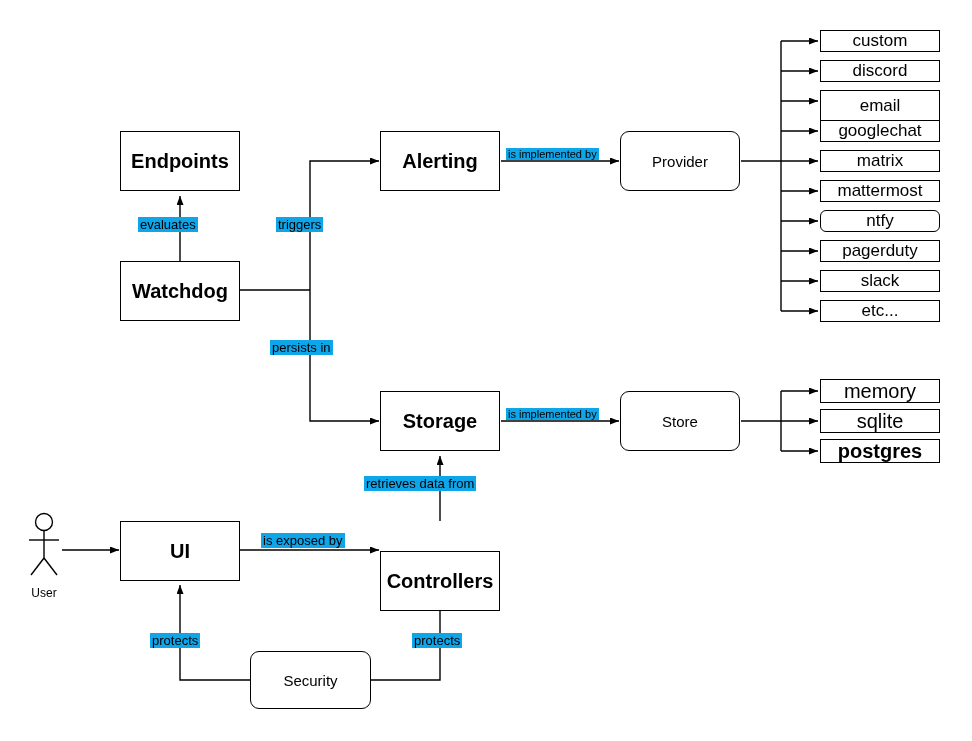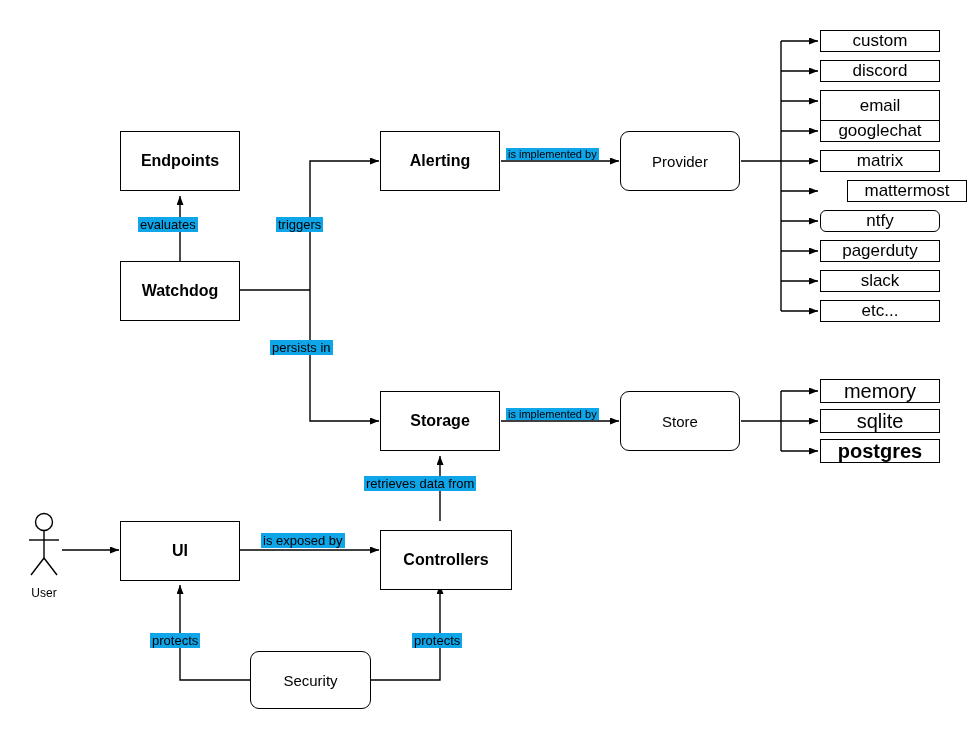--- a/index.html
+++ b/index.html
@@ -21,21 +21,21 @@
     border: 1.5px solid #000000;
     background: #ffffff;
     display: flex;
     align-items: center;
     justify-content: center;
     text-align: center;
     color: #000000;
   }
   .node.bold {
     font-weight: bold;
-    font-size: 16px;
+    font-size: 20px;
   }
   .node.plain {
     font-weight: normal;
     font-size: 15px;
   }
   .node.rounded {
     border-radius: 9px;
   }
   .leaf {
     position: absolute;
@@ -166,21 +166,21 @@
   </div>
 
   <div class="node plain rounded" style="left:620px; top:391px; width:120px; height:60px;">
     <span>Store</span>
   </div>
 
   <div class="node bold" style="left:120px; top:521px; width:120px; height:60px;">
     <span>UI</span>
   </div>
 
-  <div class="node bold" style="left:380px; top:530px; width:132px; height:60px;">
+  <div class="node bold" style="left:380px; top:551px; width:120px; height:60px;">
     <span>Controllers</span>
   </div>
 
   <div class="node plain rounded" style="left:250px; top:651px; width:121px; height:58px;">
     <span>Security</span>
   </div>
 
   <div class="leaf" style="left:820px; top:30px; width:120px; height:22px;">
     <span>custom</span>
   </div>
@@ -189,21 +189,21 @@
   </div>
   <div class="leaf" style="left:820px; top:90px; width:120px; height:32px;">
     <span>email</span>
   </div>
   <div class="leaf" style="left:820px; top:120px; width:120px; height:22px;">
     <span>googlechat</span>
   </div>
   <div class="leaf" style="left:820px; top:150px; width:120px; height:22px;">
     <span>matrix</span>
   </div>
-  <div class="leaf" style="left:820px; top:180px; width:120px; height:22px;margin-left:27px;">
+  <div class="leaf" style="left:820px; top:180px; width:120px; height:22px;">
     <span>mattermost</span>
   </div>
   <div class="leaf" style="left:820px; top:210px; width:120px; height:22px;border-radius:6px;">
     <span>ntfy</span>
   </div>
   <div class="leaf" style="left:820px; top:240px; width:120px; height:22px;align-items:center;">
     <span>pagerduty</span>
   </div>
   <div class="leaf" style="left:820px; top:270px; width:120px; height:22px;">
     <span>slack</span>

